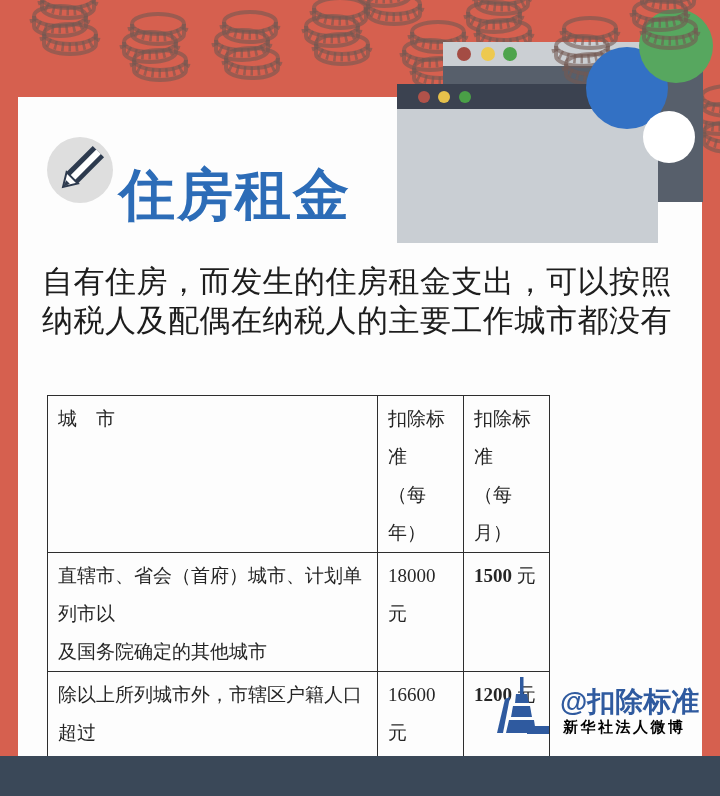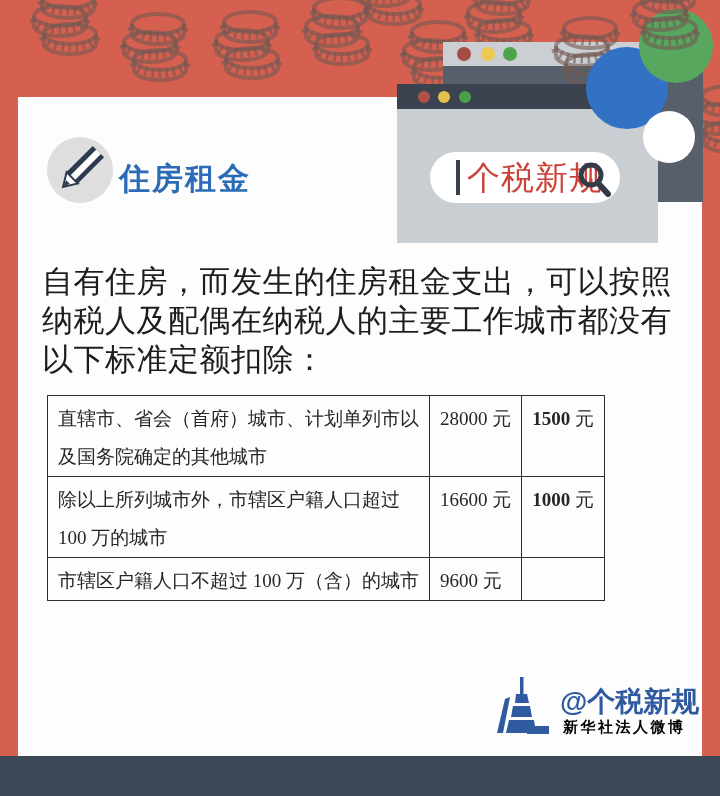--- a/index.html
+++ b/index.html
@@ -23,21 +23,21 @@
   .query{left:37px;top:0;height:51px;line-height:52px;font-size:33px;color:#cb4237;letter-spacing:1px;}
 
   
   .circ{border-radius:50%;}
   .c-green{left:639px;top:9px;width:74px;height:74px;background:#57a75f;}
   .c-blue{left:586px;top:47px;width:82px;height:82px;background:#3371c4;}
   .c-white{left:643px;top:111px;width:52px;height:52px;background:#ffffff;}
 
   
   .pencil-badge{left:47px;top:137px;width:66px;height:66px;border-radius:50%;background:#dedede;}
-  .page-title{left:119px;top:158px;font-size:31px;font-weight:bold;color:#2c6cb7;letter-spacing:2px;}
+  .page-title{left:119px;top:158px;font-size:56px;font-weight:bold;color:#2c6cb7;letter-spacing:2px;}
 
   
   .intro{left:42px;top:262px;width:648px;font-size:31px;line-height:39px;color:#1d1d1d;
          font-weight:500;letter-spacing:0.5px;}
 
   
   .dtable{left:47px;top:395px;border-collapse:collapse;table-layout:fixed;
           font-family:"Liberation Serif",serif;font-size:19px;color:#262626;}
   .dtable td{border:1px solid #2e2e2e;vertical-align:top;padding:4px 10px 0 10px;
              line-height:38px;white-space:pre-line;overflow:hidden;}
@@ -96,28 +96,20 @@
     <use href="#coinstack"></use>
   </svg>
 
   <div class="abs fgwin-bar">
     <div class="abs dot" style="left:21px;top:7px;width:12px;height:12px;background:#b0524a"></div>
     <div class="abs dot" style="left:41px;top:7px;width:12px;height:12px;background:#e6c14b"></div>
     <div class="abs dot" style="left:62px;top:7px;width:12px;height:12px;background:#4aa047"></div>
   </div>
   <div class="abs fgwin-body"></div>
 
-  <div class="abs pill">
-    <div class="abs cursor"></div>
-    <div class="abs query">个税新规</div>
-    <svg class="abs" style="left:146px;top:9px;width:36px;height:36px" viewBox="0 0 36 36">
-      <circle cx="15" cy="14" r="10" fill="none" stroke="#343b47" stroke-width="5"></circle>
-      <line x1="22" y1="22" x2="32" y2="33" stroke="#343b47" stroke-width="6" stroke-linecap="round"></line>
-    </svg>
-  </div>
 
   <div class="abs circ c-blue"></div>
   <div class="abs circ c-white"></div>
   <div class="abs circ c-green"></div>
 
   <svg class="abs" style="left:628px;top:-20px;width:80px;height:78px" viewBox="0 0 80 78">
     <use href="#coinstack"></use>
   </svg>
 
   <div class="abs pencil-badge">
@@ -128,53 +120,59 @@
         <polygon points="25,44 41,44 33,57" fill="#ffffff" stroke="#2d3a4e" stroke-width="2"></polygon>
         <polygon points="30.5,50 35.5,50 33,57" fill="#2d3a4e"></polygon>
       </g>
     </svg>
   </div>
   <div class="abs page-title">住房租金</div>
 
   <div class="abs intro">
     <div>自有住房，而发生的住房租金支出，可以按照</div>
     <div>纳税人及配偶在纳税人的主要工作城市都没有</div>
-    <div>以下标准定额扣除：</div>
   </div>
 
   <table class="abs dtable">
     <tbody>
+        <tr class="h80">
+      <td class="col-city">城　市</td>
+      <td class="col-num">扣除标准
+（每年）</td>
+      <td class="col-num">扣除标准
+（每月）</td>
+    </tr>
     <tr class="h80">
       <td>直辖市、省会（首府）城市、计划单列市以
 及国务院确定的其他城市</td>
-      <td>28000 元</td>
+      <td>18000 元</td>
       <td><span class="bold-num">1500</span><span> 元</span></td>
     </tr>
     <tr class="h80">
       <td>除以上所列城市外，市辖区户籍人口超过
 100 万的城市</td>
       <td>16600 元</td>
-      <td><span class="bold-num">1000</span><span> 元</span></td>
+      <td><span class="bold-num">1200</span><span> 元</span></td>
     </tr>
     <tr class="h40">
       <td>市辖区户籍人口不超过 100 万（含）的城市</td>
       <td>9600 元</td>
       <td></td>
     </tr>
   </tbody>
     </table>
 
   <svg class="abs" style="left:496px;top:677px;width:54px;height:64px" viewBox="0 0 54 64">
     <g fill="#2f5a9f">
       <rect x="24" y="0" width="3.5" height="17"></rect>
       <polygon points="20,17 31,17 33,26 19,26"></polygon>
       <polygon points="17,29 34,29 36,40 15,40"></polygon>
       <polygon points="13,43 38,43 40,56 10,56"></polygon>
       <polygon points="9,22 14,20 7,56 1,56"></polygon>
       <rect x="31" y="49" width="22" height="8"></rect>
     </g>
   </svg>
-  <div class="abs logo-title">@个税新规</div>
+  <div class="abs logo-title">@扣除标准</div>
   <div class="abs logo-sub">新华社法人微博</div>
 
   <div class="abs bottom-bar"></div>
 
 </div>
 
 </body></html>

